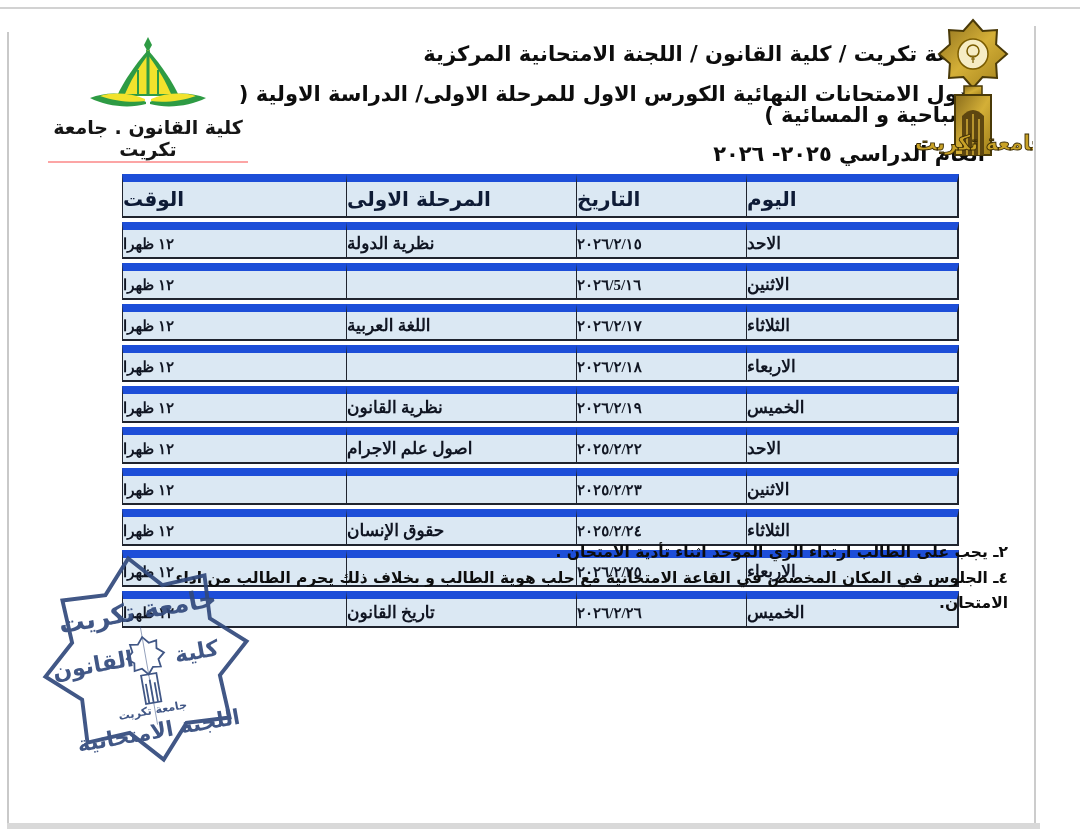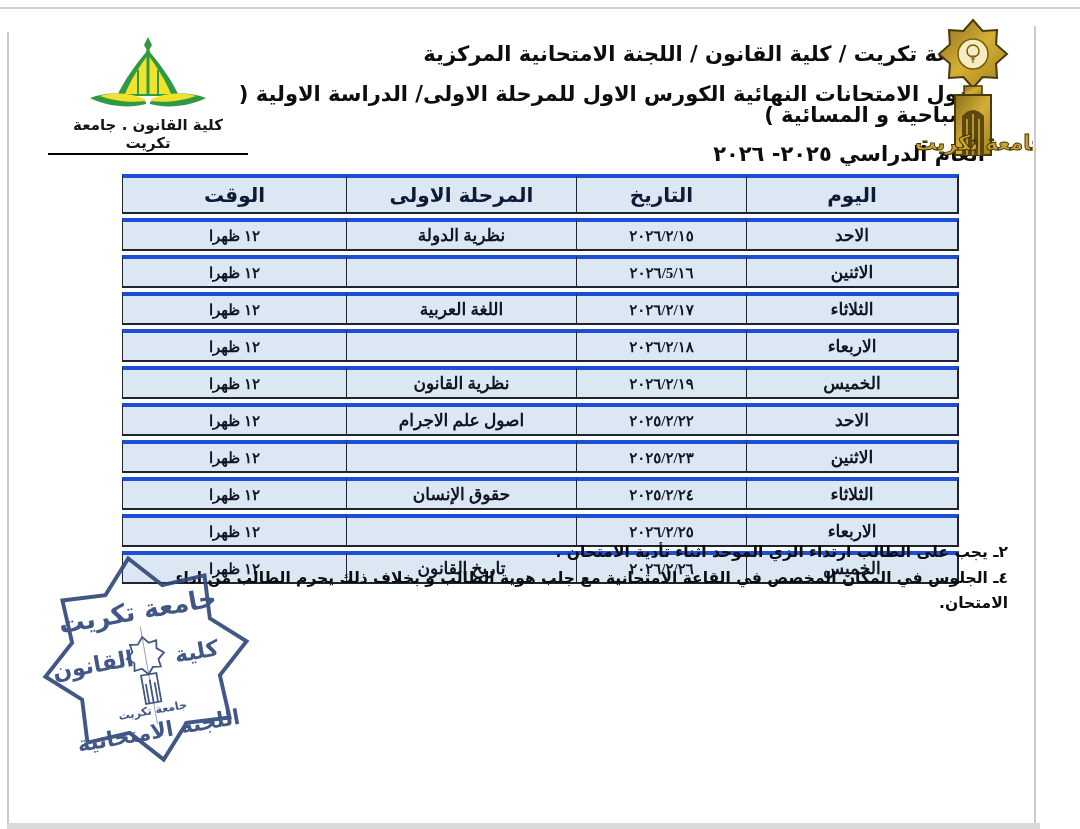--- a/index.html
+++ b/index.html
@@ -8,43 +8,43 @@
     background:#ffffff;
     font-family:"DejaVu Sans","Liberation Sans",sans-serif;
   }
   .abs{position:absolute;}
   
   .edge{position:absolute;background:#cfcfcf;}
   
   .left-logo-block{left:48px;top:36px;width:200px;text-align:center;}
   .left-logo-block svg{display:block;margin:0 auto;}
   .ar-caption{
-    direction:rtl;font-weight:bold;font-size:15px;color:#161616;
-    border-bottom:2px solid #000000;padding-bottom:1px;display:inline-block;
+    direction:rtl;font-weight:bold;font-size:19px;color:#161616;
+    border-bottom:2px solid #fca5a5;padding-bottom:1px;display:inline-block;
     letter-spacing:0;
   }
   .en-caption{
     direction:ltr;font-weight:bold;font-size:12px;color:#17365d;margin-top:1px;
   }
   .titles{left:185px;top:44px;width:800px;text-align:right;direction:rtl;}
   .title-line{font-weight:bold;color:#0d0d0d;font-size:21px;line-height:1.0;}
   .title-line.l1{margin-bottom:19px;}
   .title-line.l2{margin-bottom:18px;}
   .right-logo{left:913px;top:18px;}
   
   table.exam{
     position:absolute;left:122px;top:170px;width:837px;
     direction:rtl;border-collapse:separate;border-spacing:0 4px;
     table-layout:fixed;
   }
   table.exam th,table.exam td{
     background:#dbe8f3;
-    border-top:4px solid #1d4ed8;border-bottom:2px solid #20242e;
+    border-top:8px solid #1d4ed8;border-bottom:2px solid #20242e;
     border-left:1.5px solid #20242e;
-    padding:0;text-align:center;vertical-align:middle;
+    padding:0;text-align:left;vertical-align:middle;
     font-weight:bold;color:#101522;
     overflow:hidden;white-space:nowrap;margin-left:44px;
   }
   table.exam th:first-child,table.exam td:first-child{border-right:2px solid #20242e;}
   table.exam th{height:34px;font-size:20px;color:#0e1b36;}
   table.exam td{height:27px;font-family:Liberation Serif, serif;}
   td.c-day{font-size:17px;}
   td.c-date{font-size:15px;direction:ltr;letter-spacing:1px;}
   td.c-subject{font-size:17px;}
   td.c-time{font-size:15px;direction:ltr;}

